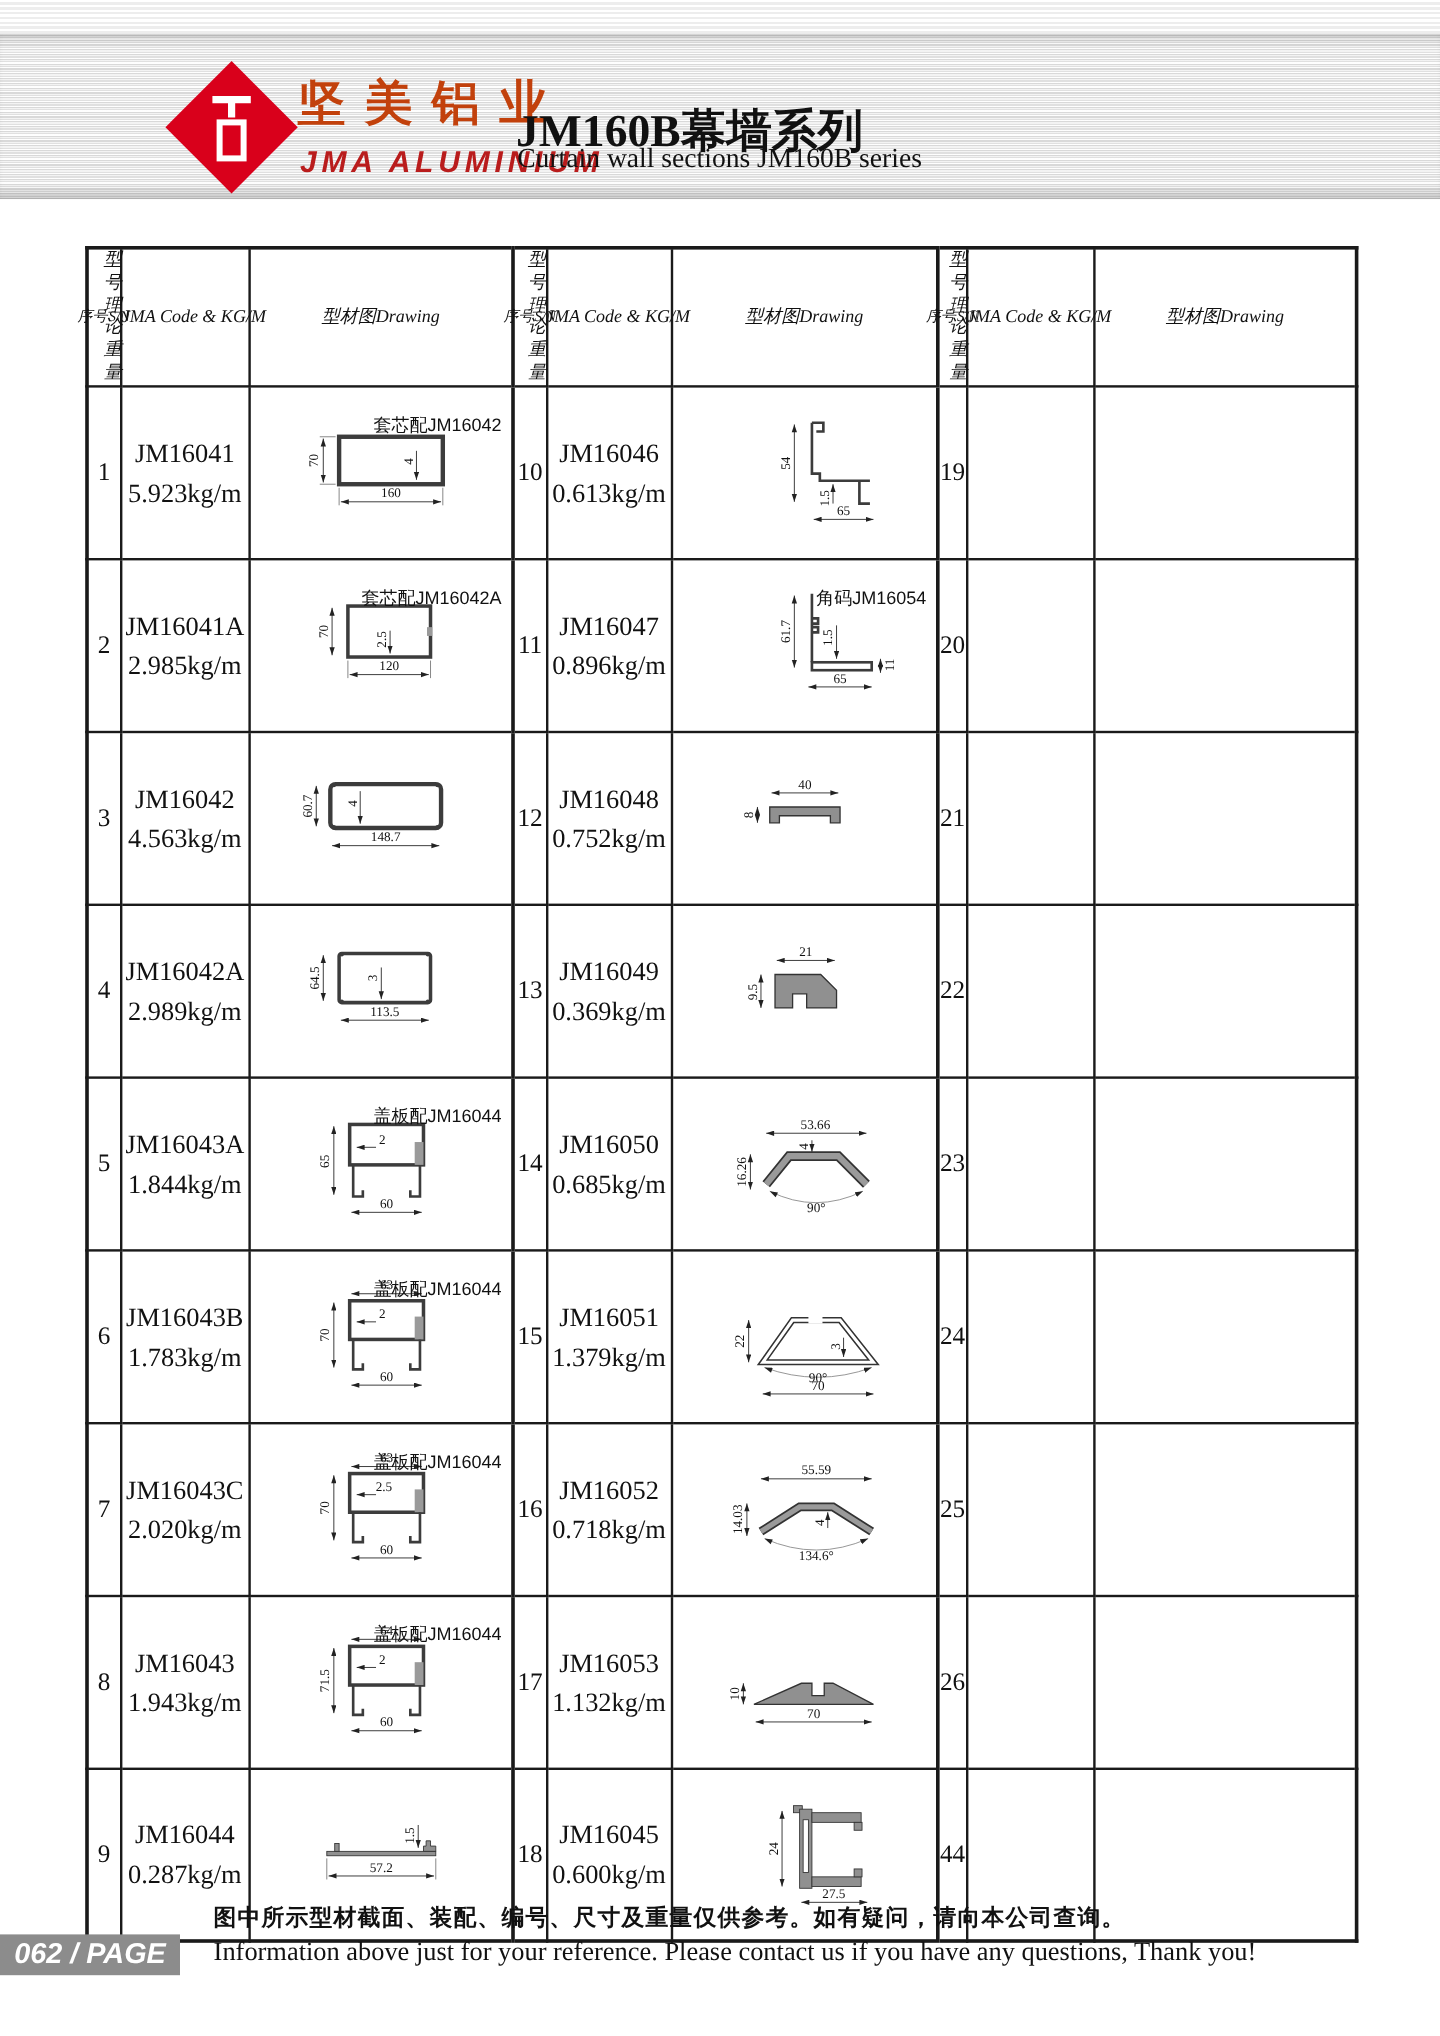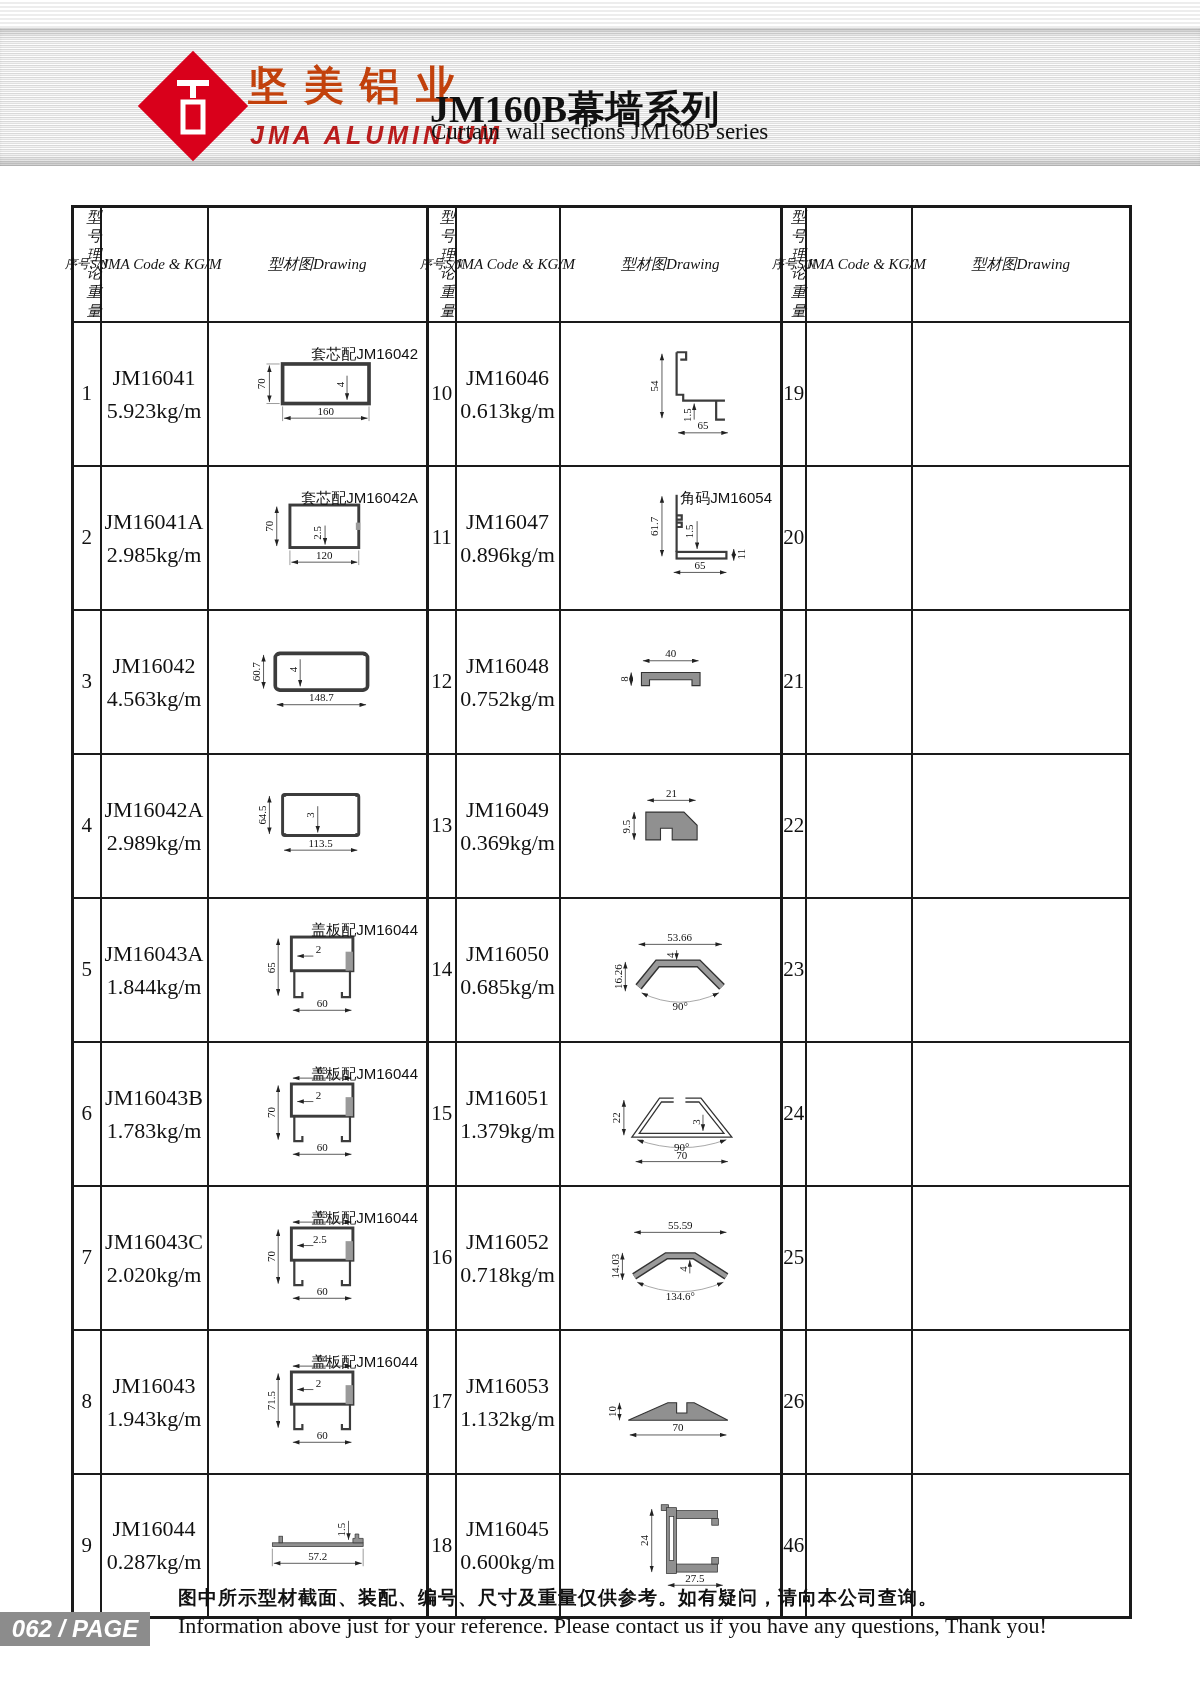--- a/index.html
+++ b/index.html
@@ -592,21 +592,21 @@
         <rect x="118" y="97" width="56" height="11" class="fillg"></rect>
         <rect x="166" y="88" width="9" height="9" class="fillg"></rect>
       </g>
       <line class="dim" x1="84" y1="22" x2="84" y2="108" marker-start="url(#as)" marker-end="url(#ae)"></line>
       <text class="dt" text-anchor="middle" transform="rotate(-90 75 65)" x="75" y="69">24</text>
       <line class="dim" x1="106" y1="126" x2="181" y2="126" marker-start="url(#as)" marker-end="url(#ae)"></line>
       <text class="dt" text-anchor="middle" x="143" y="121">27.5</text>
     </svg>
           </div>
         </td>
-  <td class="sn gs">46</td>
+  <td class="sn gs">44</td>
   <td class="code"></td>
   <td></td>
 </tr>
 
 </tbody>
 </table>
 
 <div class="badge">062 / PAGE</div>
 <div class="note-cn">图中所示型材截面、装配、编号、尺寸及重量仅供参考。如有疑问，请向本公司查询。</div>
 <div class="note-en">Information above just for your reference. Please contact us if you have any questions, Thank you!</div>

